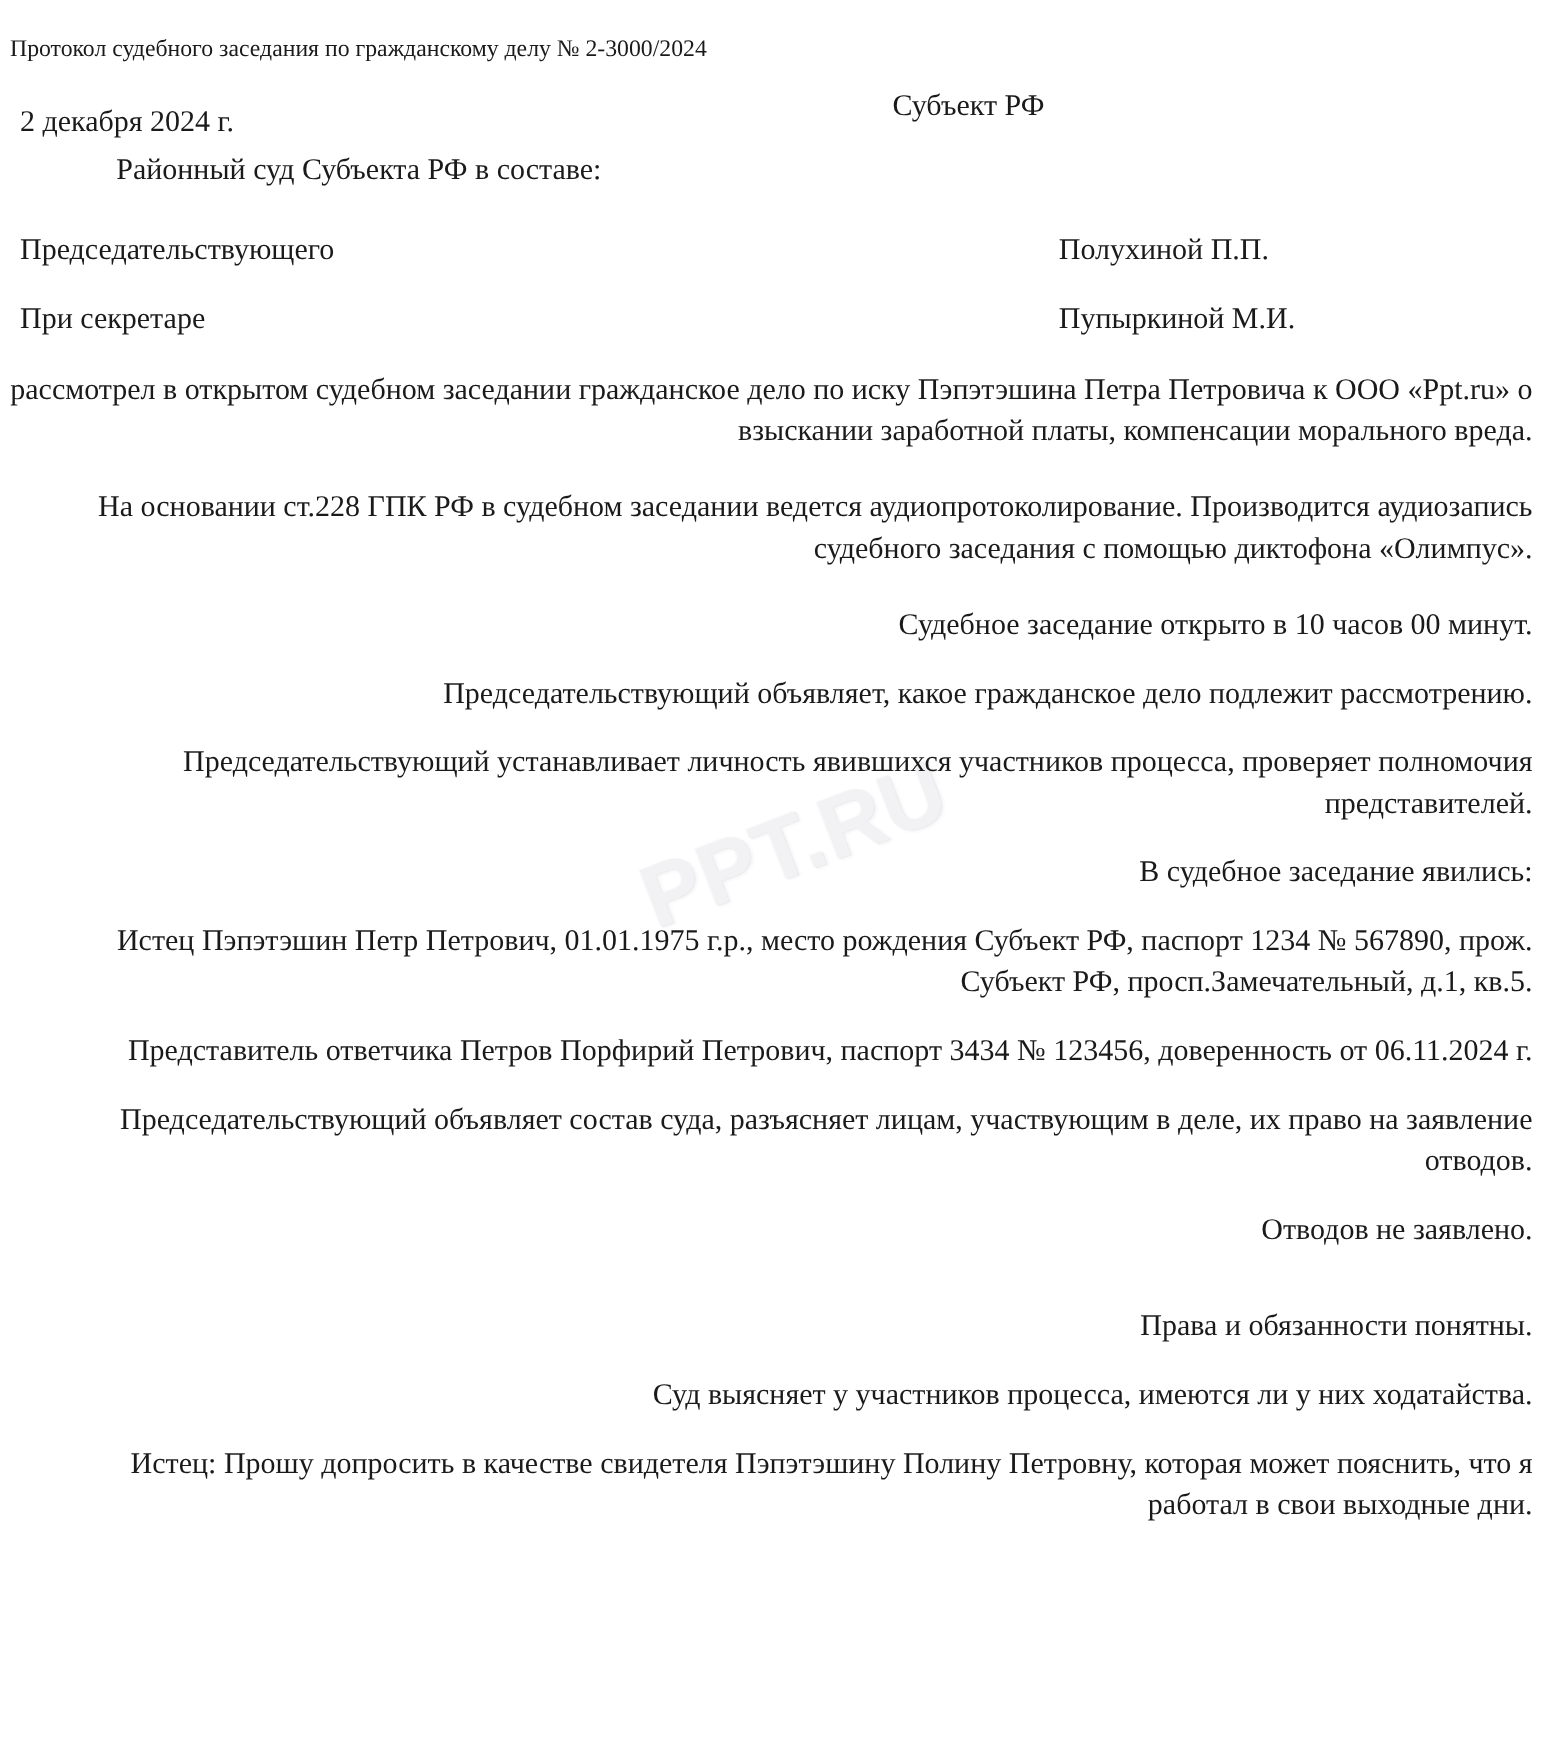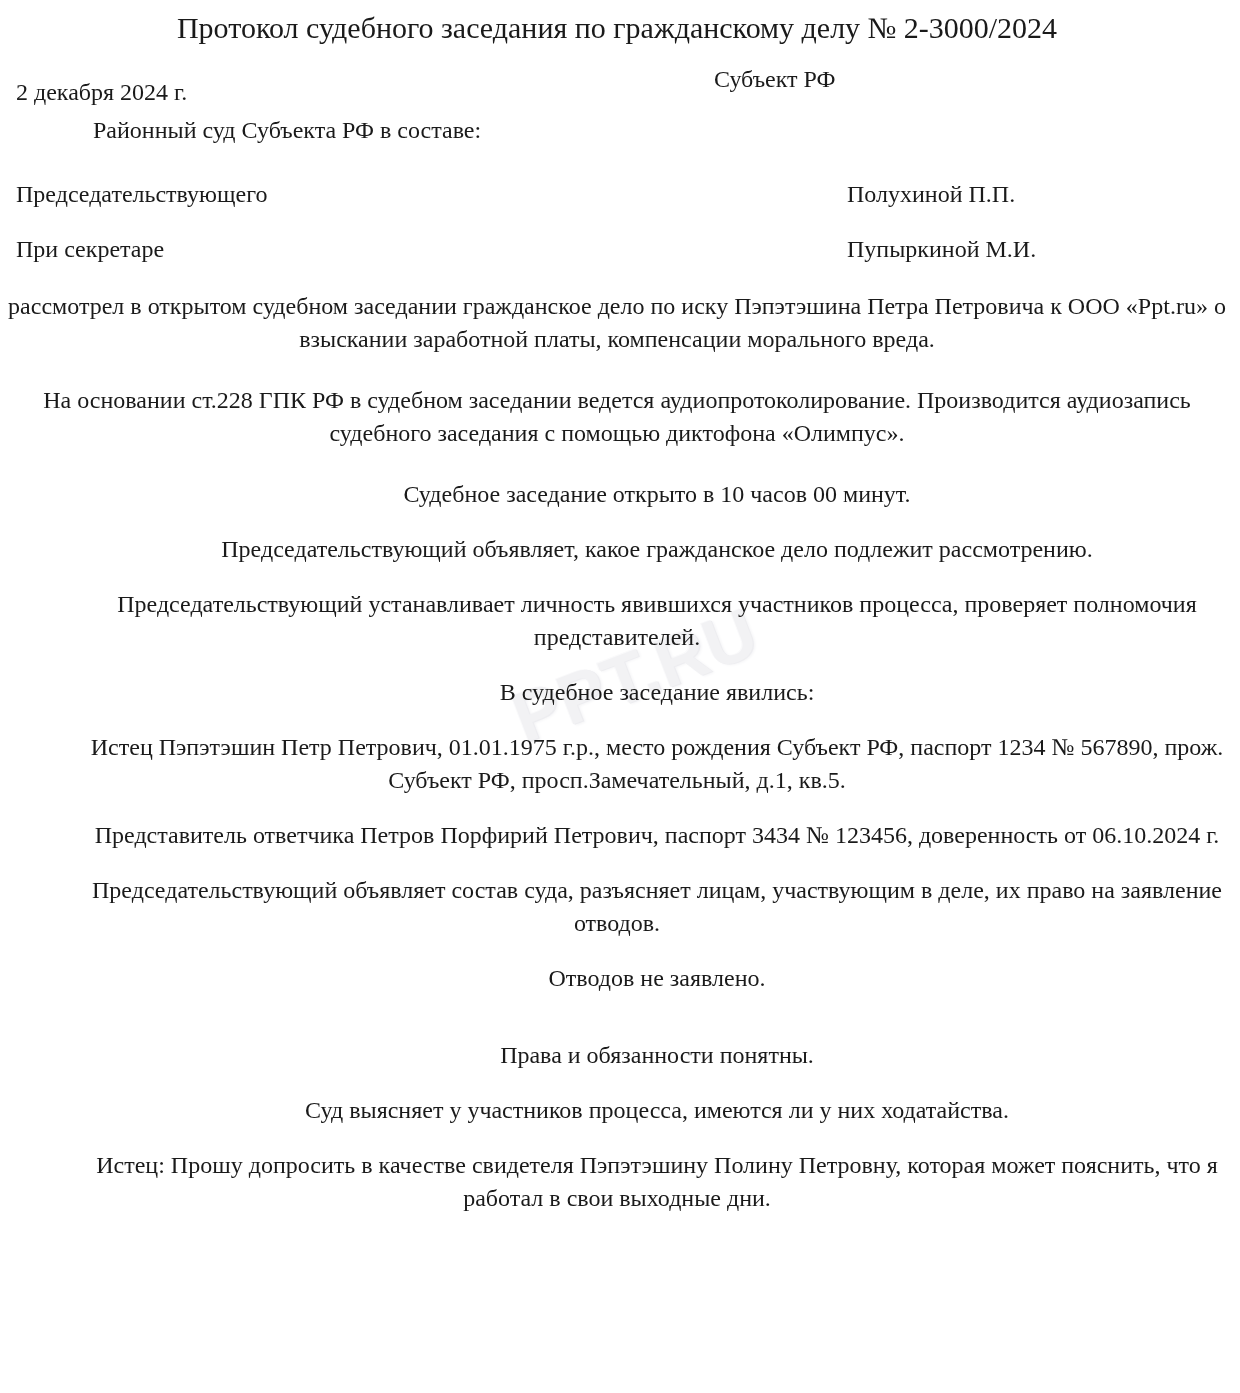--- a/index.html
+++ b/index.html
@@ -49,25 +49,24 @@
     align-items: center;
     justify-content: center;
     white-space: nowrap;
     user-select: none;
   }
 
   .content { position: relative; z-index: 2; }
 
   
   .doc-title {
-    text-align: center;
-    font-size: 30px;
+    font-size: 19px;
     line-height: 1.2;
     margin: 0;
-    padding: 10px 0 0 0;
+    padding: 29px 0 0 0;
     font-weight: 400;
     white-space: nowrap;
   }
 
   
   .meta-row {
     position: relative;
     margin: 0;
     padding: 0;
     height: 40px;
@@ -94,21 +93,21 @@
   }
   .comp-row .role { position: absolute; left: 8px;   top: 0; white-space: nowrap; }
   .comp-row .name { position: absolute; left: 795px; top: 0; white-space: nowrap; margin-left: 44px; }
 
   
   .para {
     font-size: 24px;
     line-height: 33px;
     margin: 0;
     padding: 0;
-    text-align: center;
+    text-align: right;
     text-indent: 0;
   }
   .para.indent { text-indent: 80px; }
   .para.flush  { text-indent: 0; }
 
   .gap-sm { height: 13px; }
   .gap-md { height: 22px; }
   .gap-lg { height: 28px; }
 </style>
 </head>
@@ -159,21 +158,21 @@
 
     <p class="para indent">Председательствующий устанавливает личность явившихся участников процесса, проверяет полномочия представителей.</p>
     <div class="gap-md"></div>
 
     <p class="para indent">В судебное заседание явились:</p>
     <div class="gap-md"></div>
 
     <p class="para indent">Истец Пэпэтэшин Петр Петрович, 01.01.1975 г.р., место рождения Субъект РФ, паспорт 1234 № 567890, прож. Субъект РФ, просп.Замечательный, д.1, кв.5.</p>
     <div class="gap-md"></div>
 
-    <p class="para indent">Представитель ответчика Петров Порфирий Петрович, паспорт 3434 № 123456, доверенность от 06.10.2024 г.</p>
+    <p class="para indent">Представитель ответчика Петров Порфирий Петрович, паспорт 3434 № 123456, доверенность от 06.11.2024 г.</p>
     <div class="gap-md"></div>
 
     <p class="para indent">Председательствующий объявляет состав суда, разъясняет лицам, участвующим в деле, их право на заявление отводов.</p>
     <div class="gap-md"></div>
 
     <p class="para indent">Отводов не заявлено.</p>
     <div class="gap-md"></div>
 
     <div class="gap-md"></div>
 

